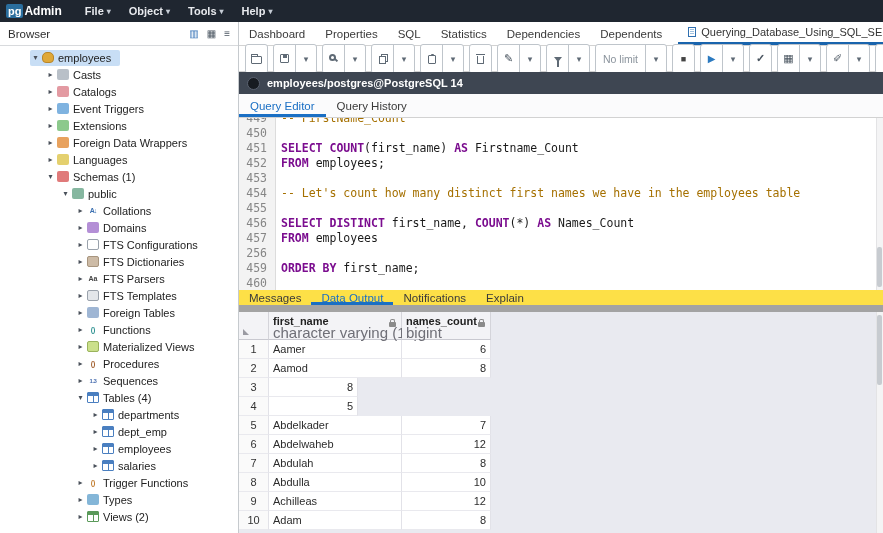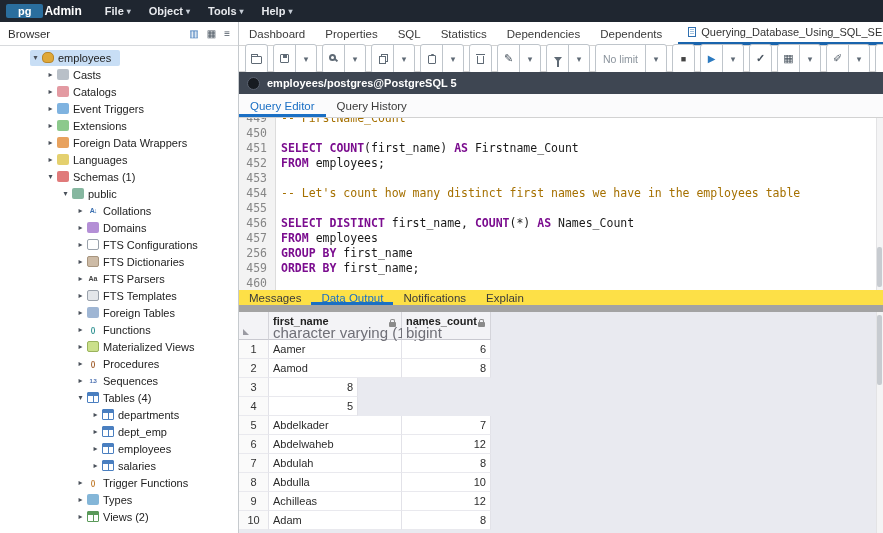--- a/index.html
+++ b/index.html
@@ -2,21 +2,21 @@
 <html><head>
 <meta charset="utf-8">
 <style>
   *{margin:0;padding:0;box-sizing:border-box}
   html,body{width:883px;height:533px;overflow:hidden;background:#fff}
   .app{width:883px;height:533px;display:flex;flex-direction:column;font-family:"Liberation Sans",sans-serif;overflow:hidden;background:#fff}
 
   
   .menubar{height:22px;background:#1f2630;display:flex;align-items:center;padding:0 6px;flex:none}
   .logo{display:flex;align-items:center;margin-right:14px}
-  .logo-pg{background:#2a6e9e;color:#fff;font-weight:bold;font-size:11px;padding:0 12px;border-radius:2px;line-height:14px}
+  .logo-pg{background:#2a6e9e;color:#fff;font-weight:bold;font-size:11px;padding:0 2px;border-radius:2px;line-height:14px}
   .logo-admin{color:#fff;font-weight:bold;font-size:12px;margin-left:1px}
   .menu-item{color:#e8eaee;font-size:11px;font-weight:bold;display:flex;align-items:center;gap:3px;padding:0 9px;height:22px}
   .mcaret{font-size:8px;color:#c6cdd6}
 
   .main{flex:1;display:flex;min-height:0}
 
   
   .sidebar{width:239px;flex:none;border-right:1px solid #c6cace;display:flex;flex-direction:column;background:#fff}
   .sidebar-header{height:24px;border-bottom:1px solid #d8dadd;display:flex;align-items:center;padding:0 8px;font-size:11.5px;color:#2e2e2e;flex:none}
   .sb-icons{margin-left:auto;display:flex;gap:8px;font-size:10px;color:#4a5560}
@@ -495,21 +495,21 @@
           </div>
           <div class="tb-group tb-last">
             <div class="tb-btn">
               <div class="icn i-download"></div>
             </div>
           </div>
         </div>
 
       <div class="connbar">
         <span class="conn-icon"></span>
-        <span>employees/postgres@PostgreSQL 5</span>
+        <span>employees/postgres@PostgreSQL 14</span>
       </div>
 
       <div class="editor-tabs" id="editor-tabs">
           <div class="etab active">Query Editor</div>
           <div class="etab">Query History</div>
         </div>
 
       <div class="editor">
         <div class="cm-lines" id="editor-lines">
             <div class="cm-line">
@@ -543,21 +543,20 @@
             <div class="cm-line">
               <div class="gut">456</div>
               <div class="code"><span class="tok-k">SELECT</span><span class="tok-p"> </span><span class="tok-k">DISTINCT</span><span class="tok-p"> first_name, </span><span class="tok-k">COUNT</span><span class="tok-p">(*) </span><span class="tok-k">AS</span><span class="tok-p"> Names_Count</span></div>
             </div>
             <div class="cm-line">
               <div class="gut">457</div>
               <div class="code"><span class="tok-k">FROM</span><span class="tok-p"> employees</span></div>
             </div>
             <div class="cm-line">
               <div class="gut">256</div>
-              <div class="code"><span class="tok-k">GROUP BY</span><span class="tok-p"> first_name</span></div>
             </div>
             <div class="cm-line">
               <div class="gut">459</div>
               <div class="code"><span class="tok-k">ORDER BY</span><span class="tok-p"> first_name;</span></div>
             </div>
             <div class="cm-line">
               <div class="gut">460</div>
               <div class="code"></div>
             </div>
           </div>

